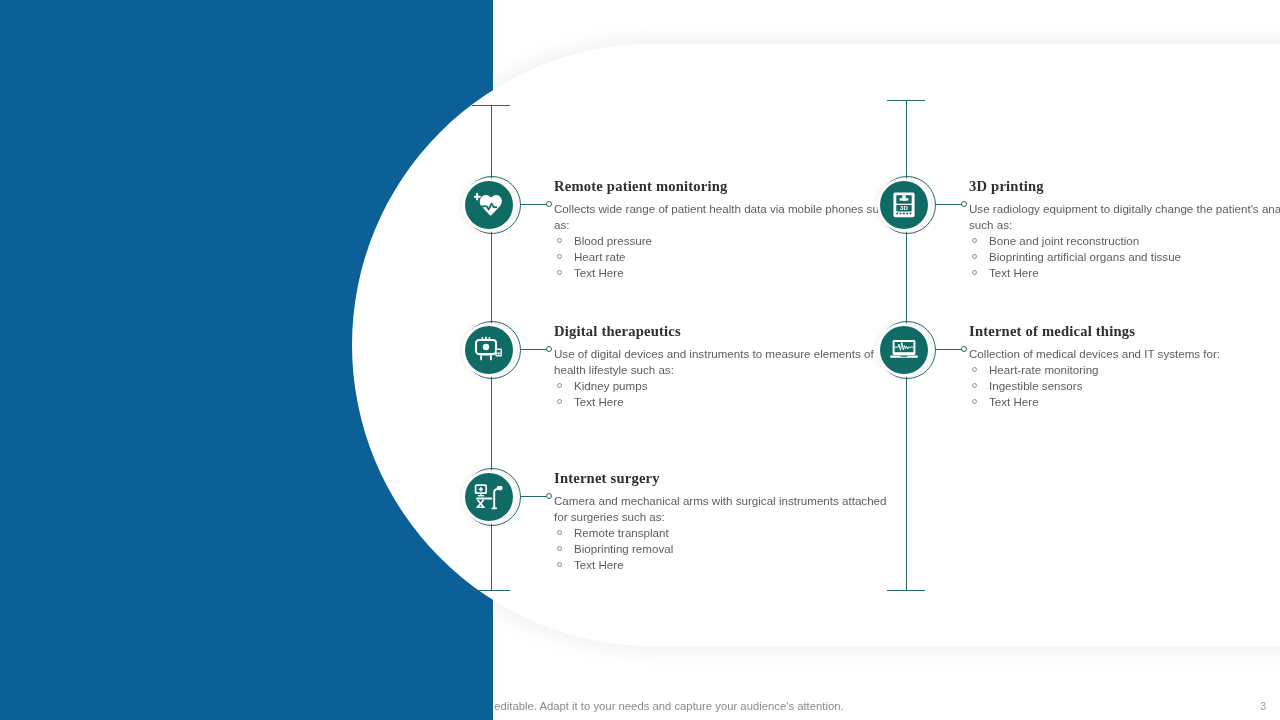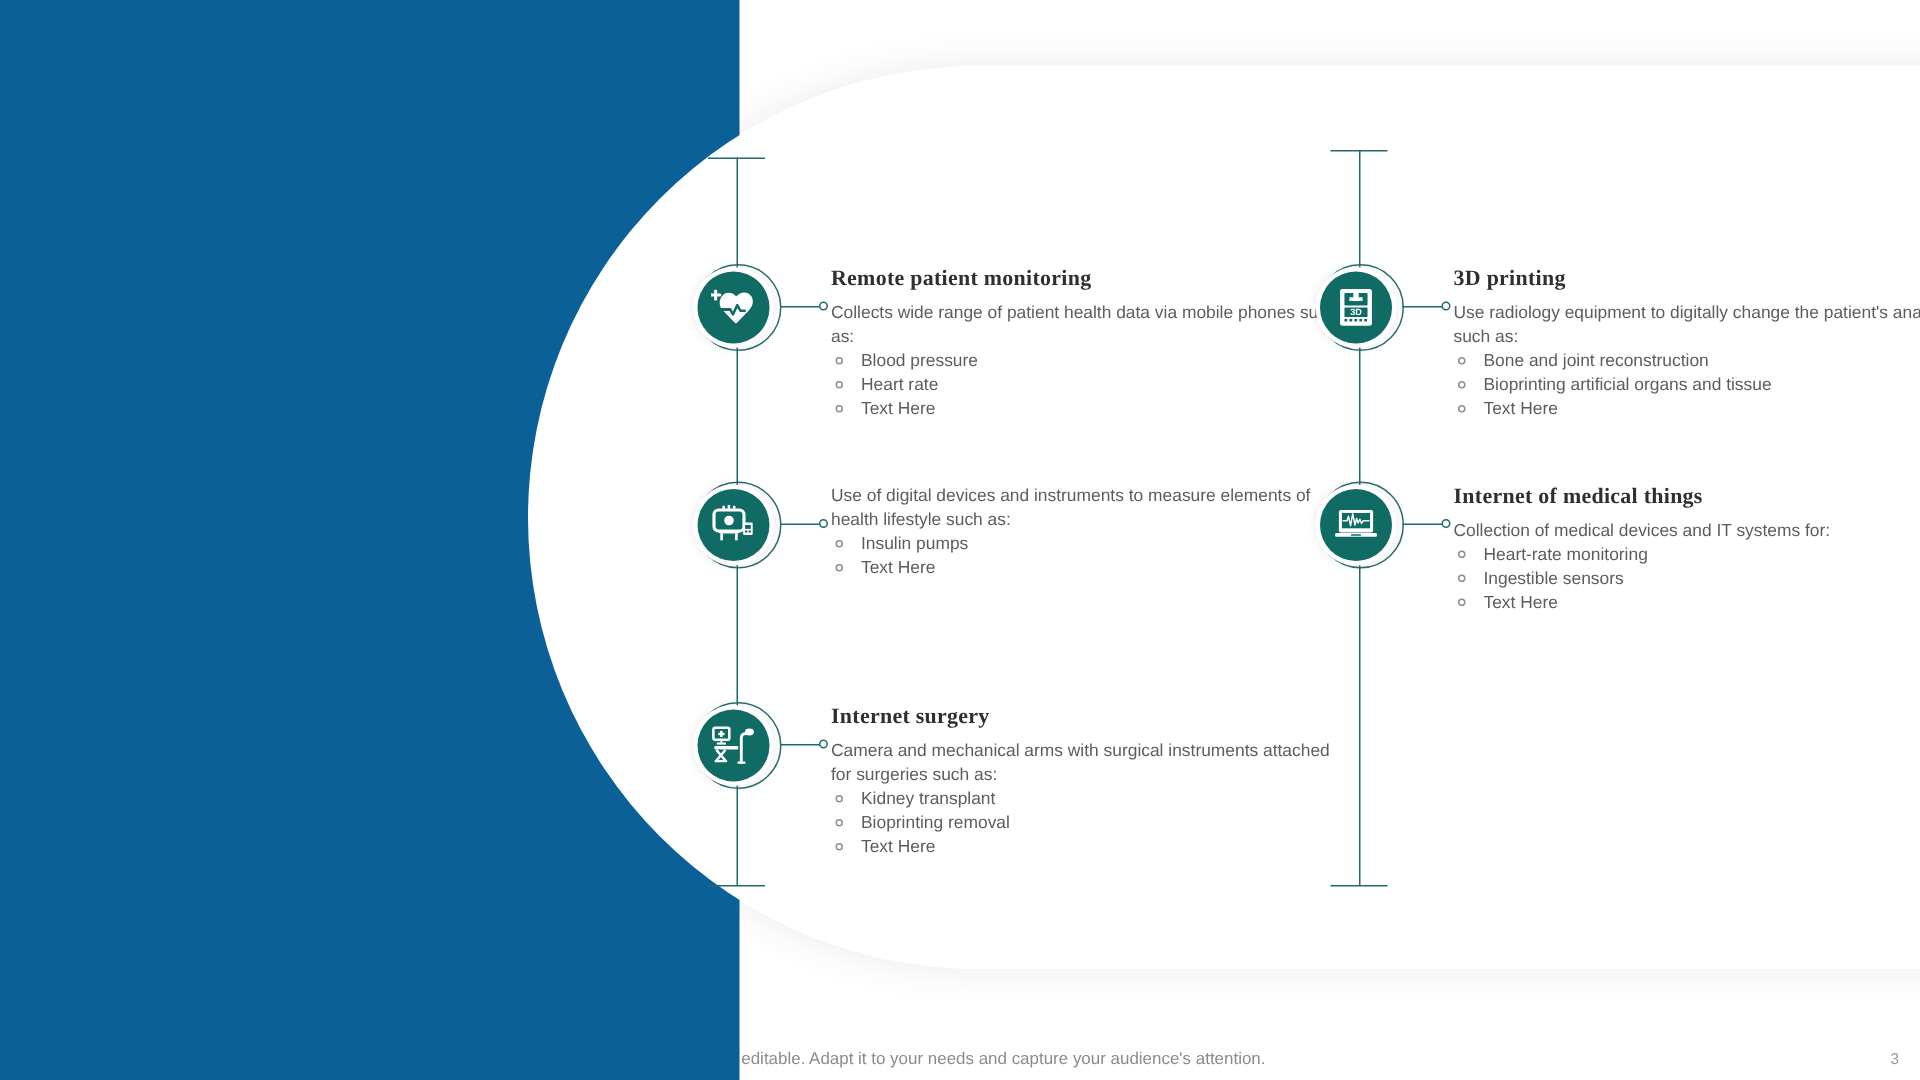--- a/index.html
+++ b/index.html
@@ -351,23 +351,24 @@
               <rect x="21.4" y="12.4" width="6.4" height="8.2" rx="0.8" fill="#ffffff"></rect>
               <rect x="22.7" y="14.0" width="3.8" height="2.6" fill="#0f6b63"></rect>
               <rect x="22.7" y="17.6" width="1.5" height="1.4" fill="#0f6b63"></rect>
               <rect x="25.0" y="17.6" width="1.5" height="1.4" fill="#0f6b63"></rect>
             </svg>
           </div>
         </div>
         <div class="connector"></div>
         <div class="connector-dot"></div>
         <div class="item-body">
+          <div class="item-title">Digital therapeutics</div>
           <p class="item-desc">Use of digital devices and instruments to measure elements of health lifestyle such as:</p>
           <ul class="bullets">
-            <li>Insulin pumps</li>
+            <li>Kidney pumps</li>
             <li>Text Here</li>
           </ul>
         </div>
       </div>
 
       <div class="item" style="top:467px;">
         <div class="badge-wrap">
           <div class="badge-ring"></div>
           <div class="badge-halo"></div>
           <div class="badge-disc">
@@ -385,21 +386,21 @@
               <rect x="17.6" y="24.6" width="5.4" height="1.6" rx="0.6" fill="#ffffff"></rect>
             </svg>
           </div>
         </div>
         <div class="connector"></div>
         <div class="connector-dot"></div>
         <div class="item-body">
           <div class="item-title">Internet surgery</div>
           <p class="item-desc">Camera and mechanical arms with surgical instruments attached for surgeries such as:</p>
           <ul class="bullets">
-            <li>Kidney transplant</li>
+            <li>Remote transplant</li>
             <li>Bioprinting removal</li>
             <li>Text Here</li>
           </ul>
         </div>
       </div>
     </div>
 
     <div class="column col-right">
       <div class="rail" style="left:29px; top:100px; height:490px;"></div>
       <div class="rail-cap" style="left:10px; top:100px;"></div>

